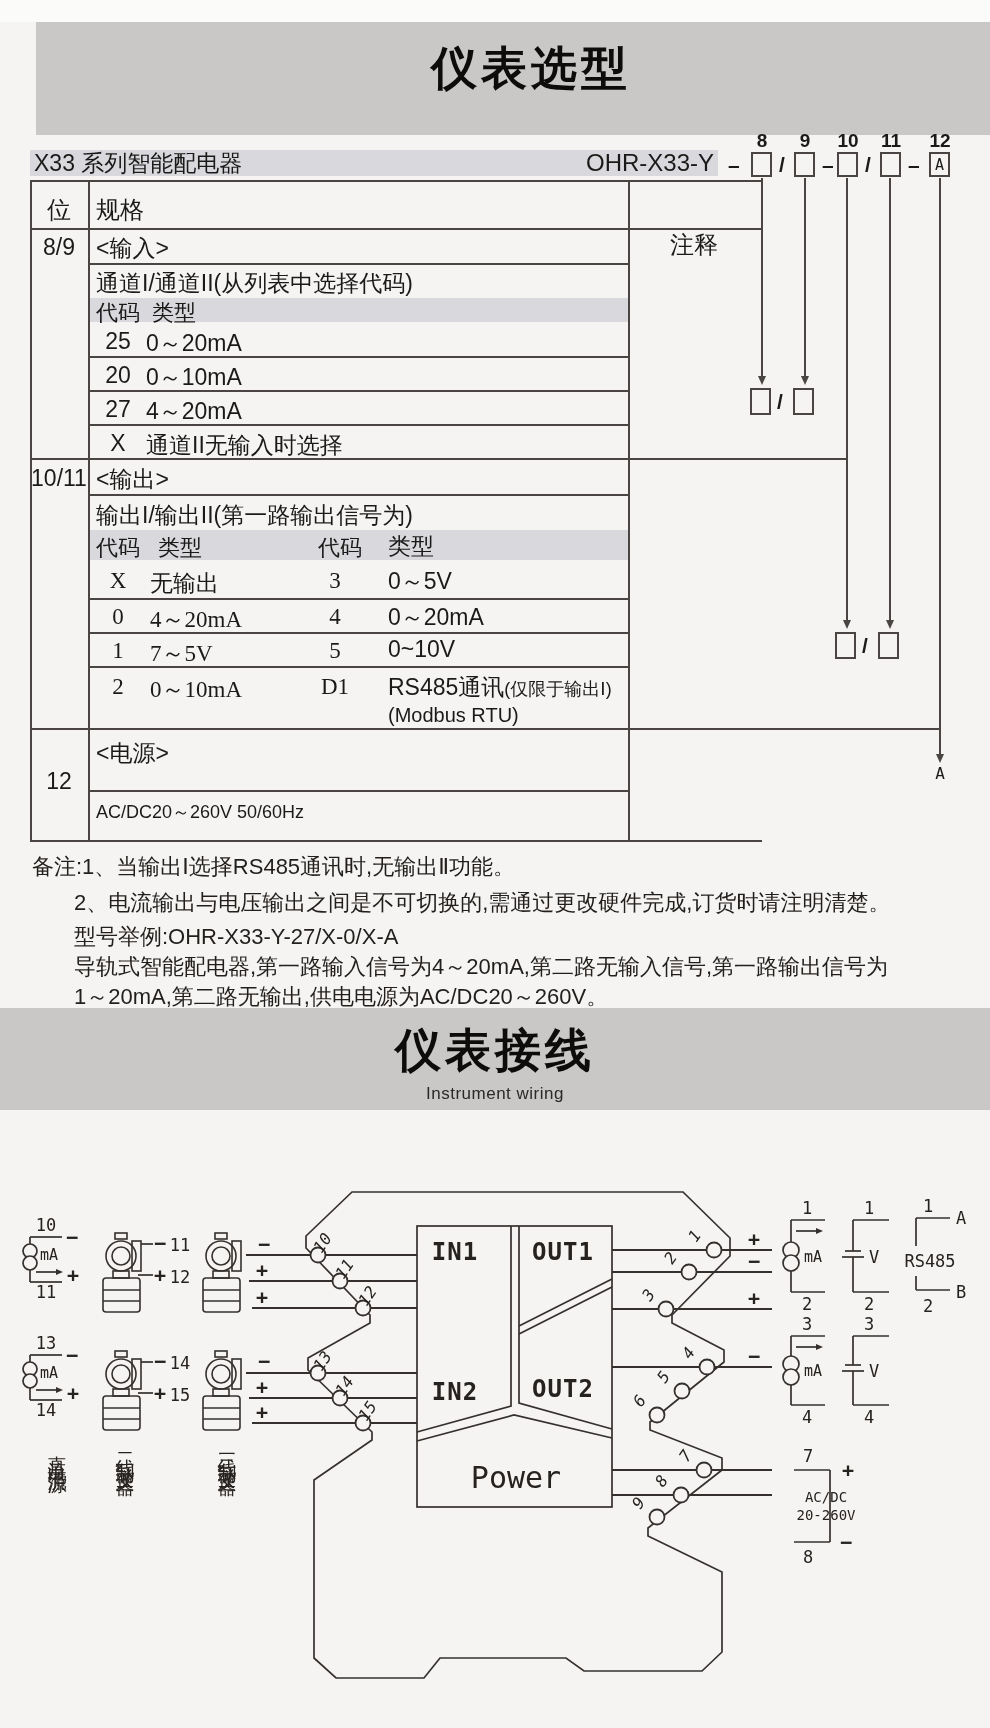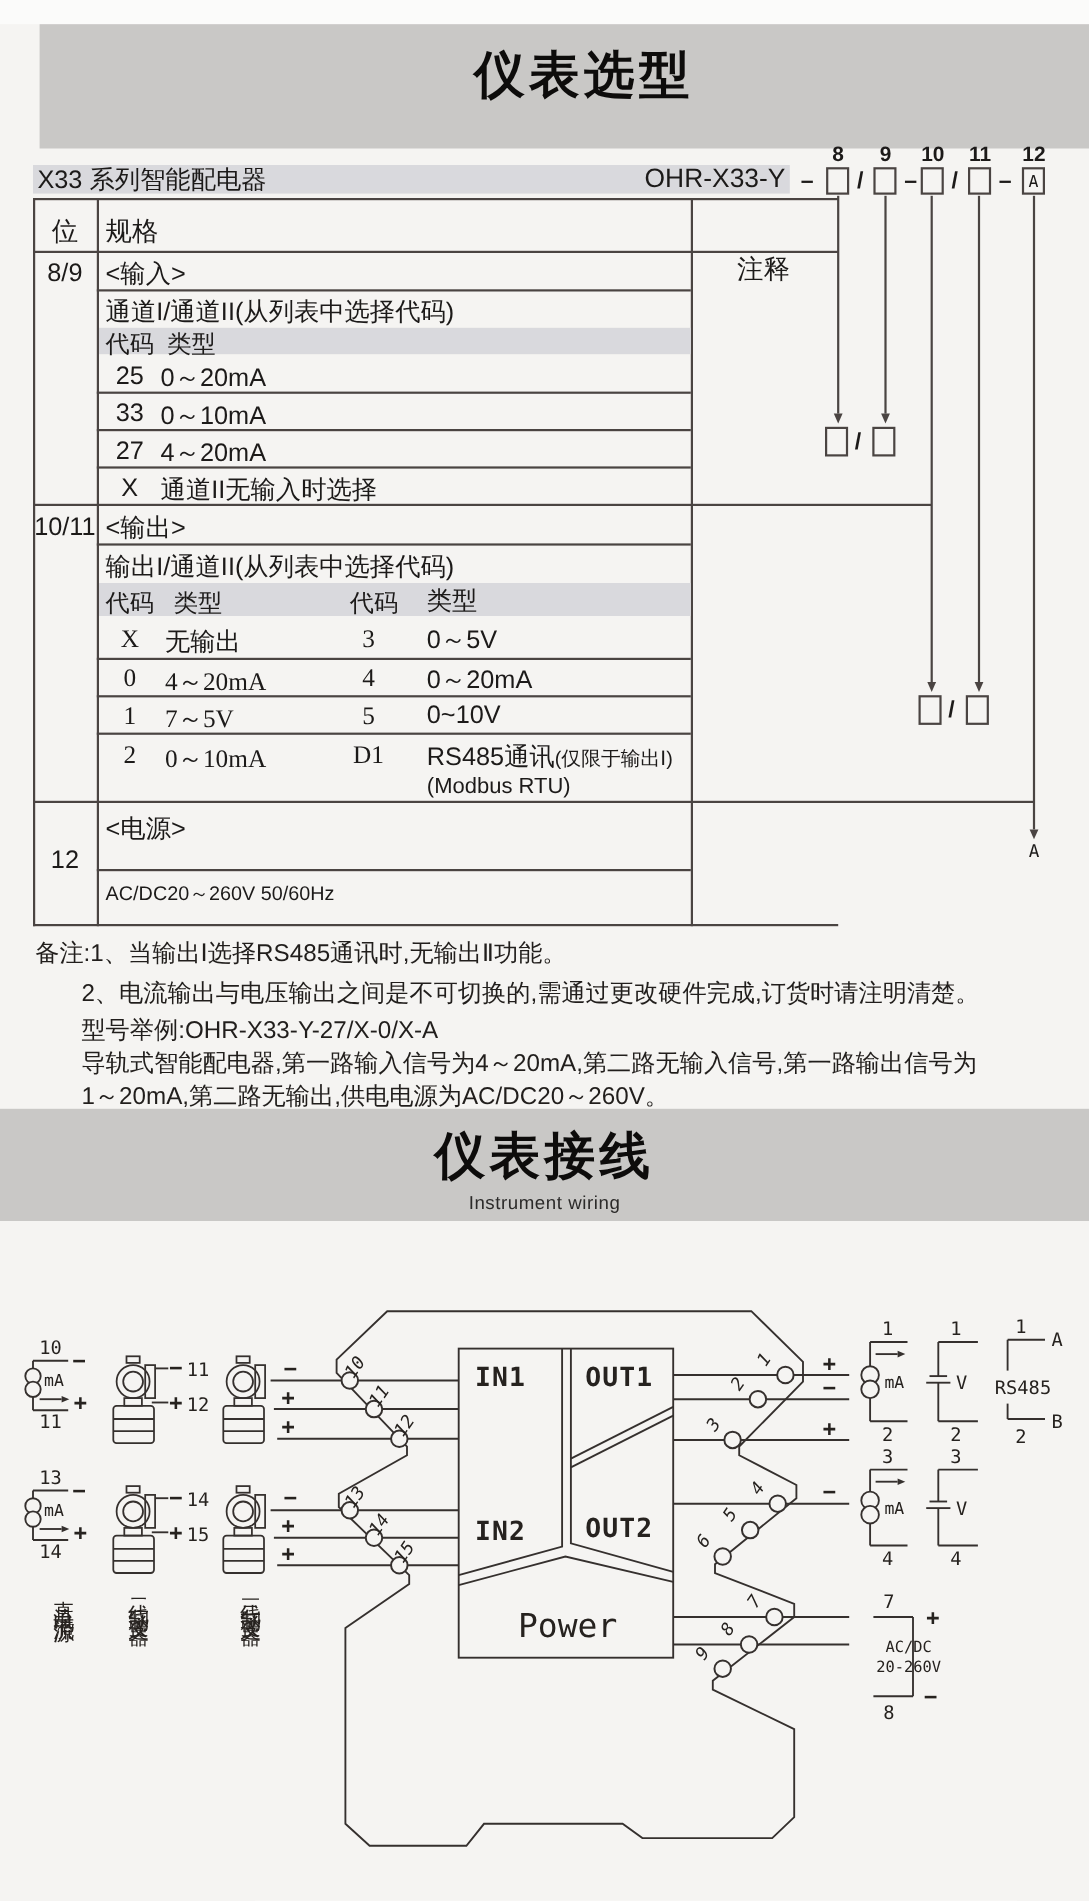--- a/index.html
+++ b/index.html
@@ -91,30 +91,30 @@
 
   <div class="cell cellc" style="left:30px;top:234px;width:58px;">8/9</div>
   <div class="cell" style="left:96px;top:233px;">&lt;输入&gt;</div>
   <div class="cell" style="left:96px;top:268px;">通道I/通道II(从列表中选择代码)</div>
   <div class="band" style="left:90px;top:298px;width:538px;height:24px;">
     <span class="abs" style="left:6px;top:0;font-size:22px;">代码</span>
     <span class="abs" style="left:62px;top:0;font-size:22px;">类型</span>
   </div>
   <div class="cell cellc" style="left:96px;top:328px;width:44px;">25</div>
   <div class="cell" style="left:146px;top:328px;">0～20mA</div>
-  <div class="cell cellc" style="left:96px;top:362px;width:44px;">33</div>
+  <div class="cell cellc" style="left:96px;top:362px;width:44px;">20</div>
   <div class="cell" style="left:146px;top:362px;">0～10mA</div>
   <div class="cell cellc" style="left:96px;top:396px;width:44px;">27</div>
   <div class="cell" style="left:146px;top:396px;">4～20mA</div>
   <div class="cell cellc" style="left:96px;top:430px;width:44px;">X</div>
   <div class="cell" style="left:146px;top:430px;">通道II无输入时选择</div>
 
   <div class="cell cellc" style="left:30px;top:465px;width:58px;">10/11</div>
   <div class="cell" style="left:96px;top:464px;">&lt;输出&gt;</div>
-  <div class="cell" style="left:96px;top:500px;">输出I/通道II(从列表中选择代码)</div>
+  <div class="cell" style="left:96px;top:500px;">输出I/输出II(第一路输出信号为)</div>
   <div class="band" style="left:90px;top:530px;width:538px;height:30px;">
     <span class="abs serif" style="left:6px;top:3px;font-size:22px;">代码</span>
     <span class="abs serif" style="left:68px;top:3px;font-size:22px;">类型</span>
     <span class="abs serif" style="left:228px;top:3px;font-size:22px;">代码</span>
     <span class="abs" style="left:298px;top:1px;font-size:23px;">类型</span>
   </div>
   <div class="cell cellc serif" style="left:96px;top:568px;width:44px;">X</div>
   <div class="cell serif" style="left:150px;top:568px;">无输出</div>
   <div class="cell cellc serif" style="left:310px;top:568px;width:50px;">3</div>
   <div class="cell" style="left:388px;top:566px;">0～5V</div>

